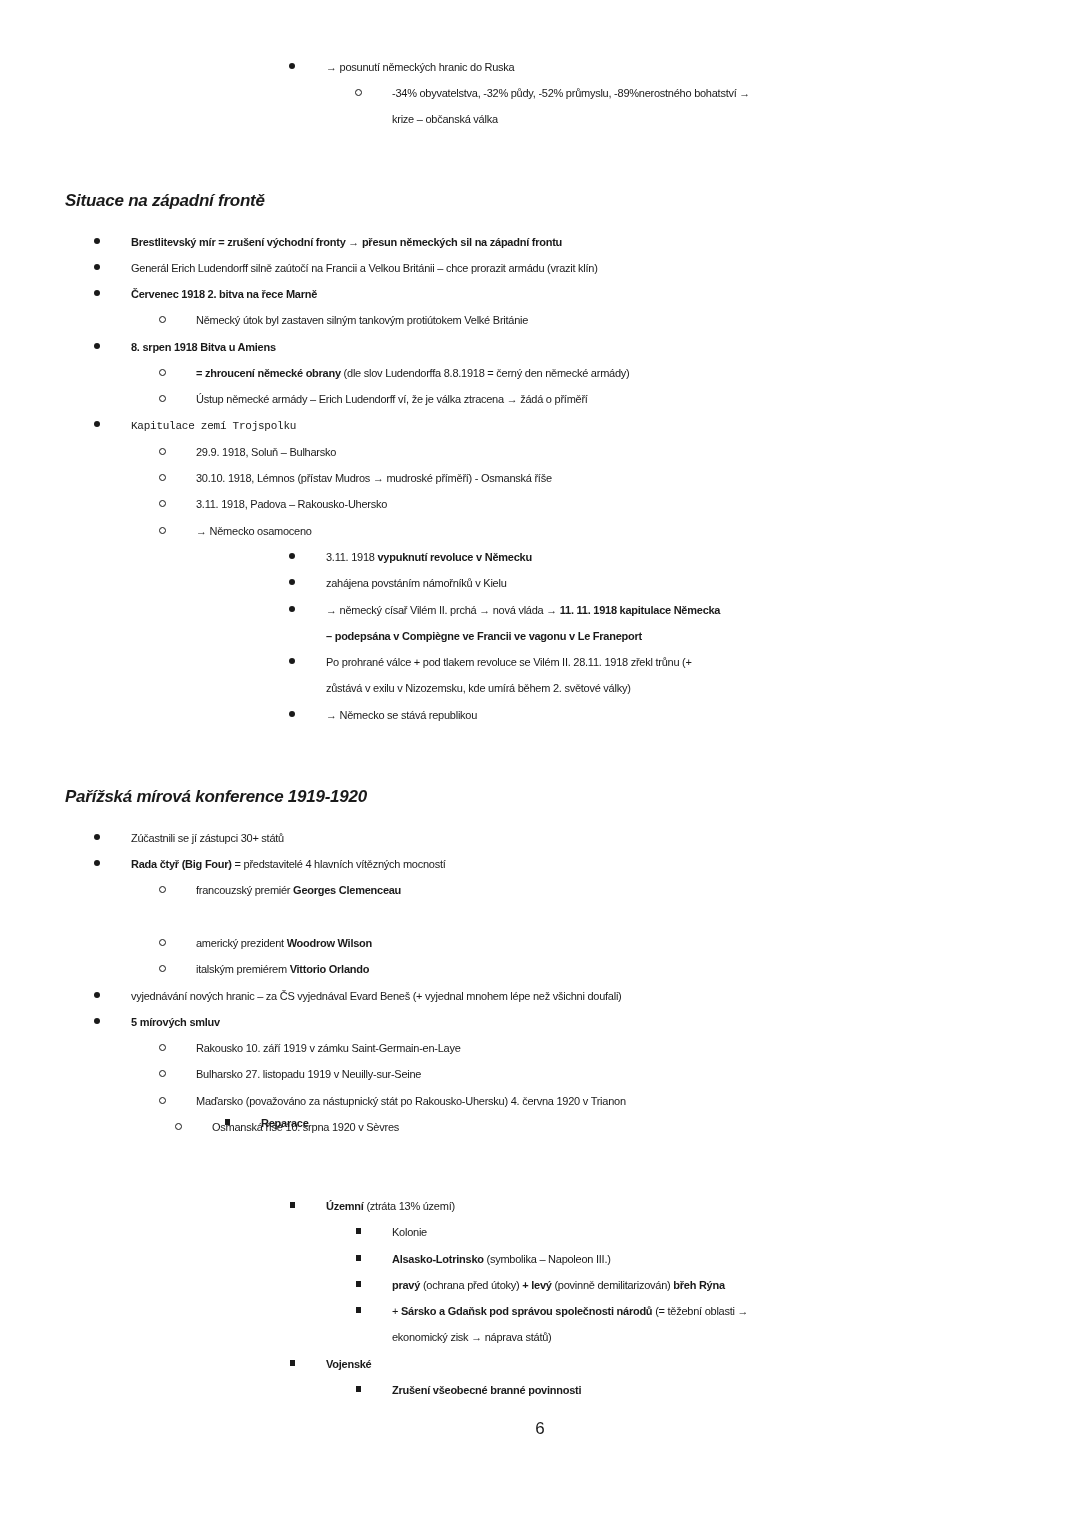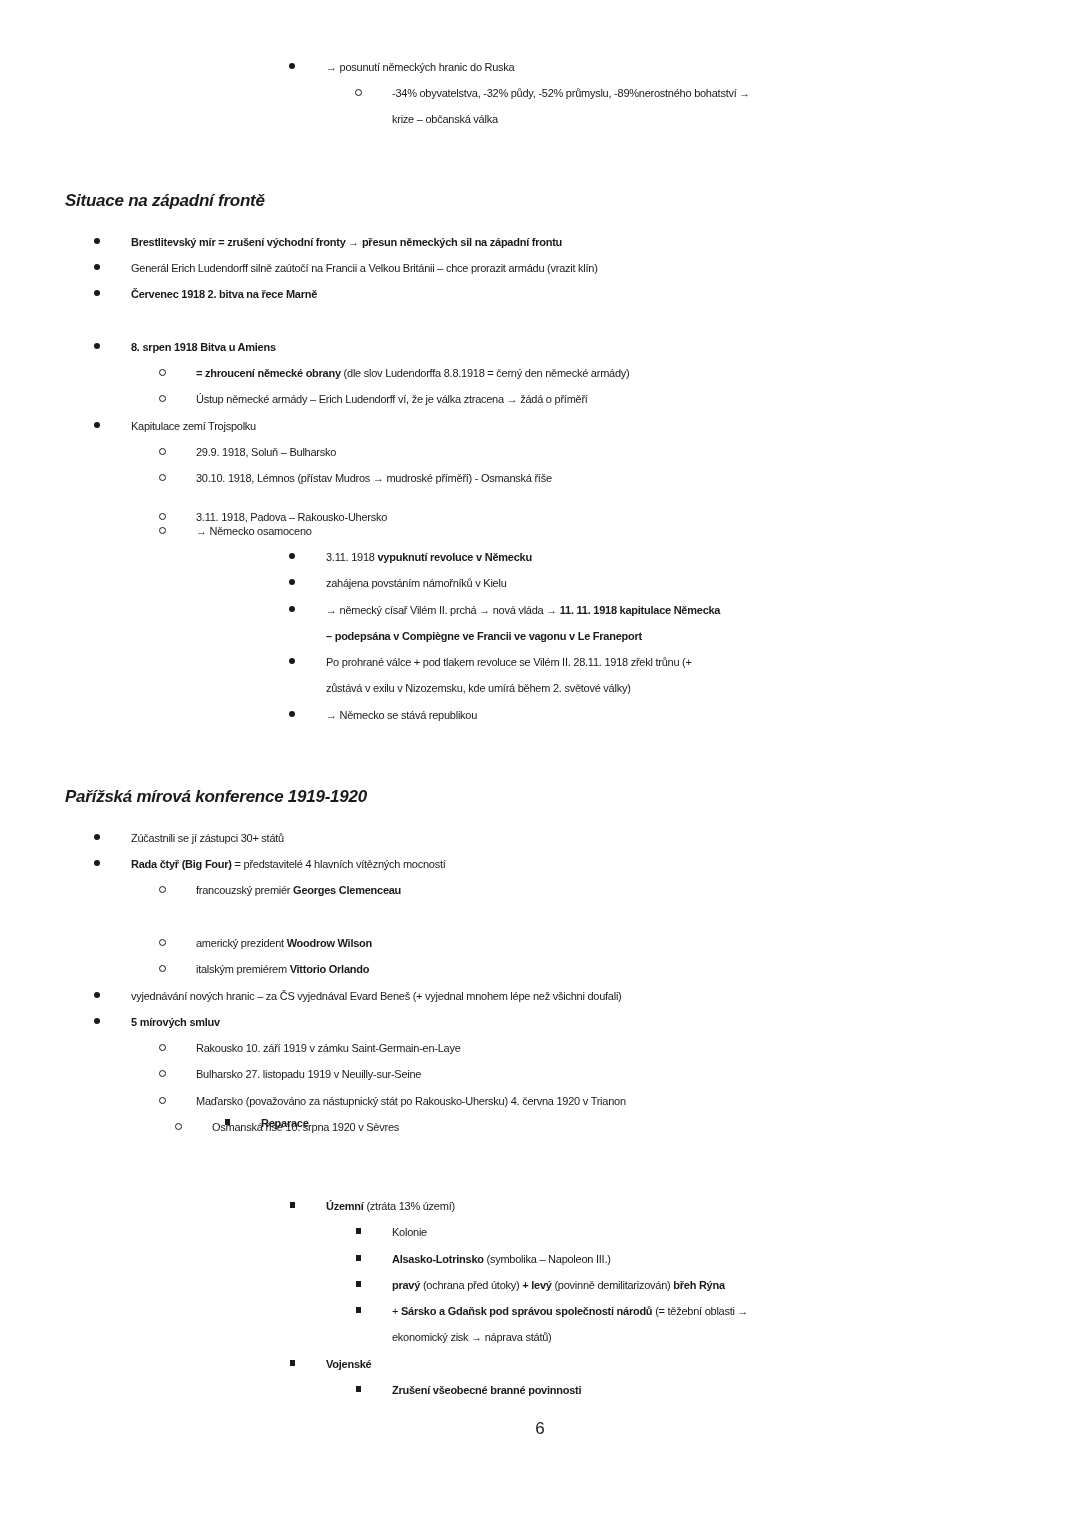--- a/index.html
+++ b/index.html
@@ -40,27 +40,28 @@
 
 <div class="page" id="page">
   <div class="page-number">6</div>
 <div class="line" style="left: 326px; top: 54px;"><span class="marker dot" style="left: -44px;"></span><span>→ posunutí německých hranic do Ruska</span></div>
     <div class="line" style="left: 392px; top: 80px;"><span class="marker circle" style="left: -44px;"></span><span>-34% obyvatelstva, -32% půdy, -52% průmyslu, -89%nerostného bohatství →</span></div>
     <div class="line" style="left: 392px; top: 106px;"><span>krize – občanská válka</span></div>
     <div class="line heading" style="left: 65px; top: 188px;"><span>Situace na západní frontě</span></div>
     <div class="line" style="left: 131px; top: 229px;"><span class="marker dot" style="left: -44px;"></span><span class="b">Brestlitevský mír = zrušení východní fronty → přesun německých sil na západní frontu</span></div>
     <div class="line" style="left: 131px; top: 255px;"><span class="marker dot" style="left: -44px;"></span><span>Generál Erich Ludendorff silně zaútočí na Francii a Velkou Británii – chce prorazit armádu (vrazit klín)</span></div>
     <div class="line" style="left: 131px; top: 281px;"><span class="marker dot" style="left: -44px;"></span><span class="b">Červenec 1918 2. bitva na řece Marně</span></div>
+    <div class="line" style="left: 196px; top: 307px;"><span class="marker circle" style="left: -44px;"></span><span>Německý útok byl zastaven silným tankovým protiútokem Velké Británie</span></div>
     <div class="line" style="left: 131px; top: 334px;"><span class="marker dot" style="left: -44px;"></span><span class="b">8. srpen 1918 Bitva u Amiens</span></div>
     <div class="line" style="left: 196px; top: 360px;"><span class="marker circle" style="left: -44px;"></span><span class="b">= zhroucení německé obrany</span><span> (dle slov Ludendorffa 8.8.1918 = černý den německé armády)</span></div>
     <div class="line" style="left: 196px; top: 386px;"><span class="marker circle" style="left: -44px;"></span><span>Ústup německé armády – Erich Ludendorff ví, že je válka ztracena → žádá o příměří</span></div>
-    <div class="line" style="left: 131px; top: 413px;"><span class="marker dot" style="left: -44px;"></span><span>Kapitulace zemí Trojspolku</span></div>
+    <div class="line" style="left: 131px; top: 413px; font-family: Liberation Mono, monospace;"><span class="marker dot" style="left: -44px;"></span><span>Kapitulace zemí Trojspolku</span></div>
     <div class="line" style="left: 196px; top: 439px;"><span class="marker circle" style="left: -44px;"></span><span>29.9. 1918, Soluň – Bulharsko</span></div>
     <div class="line" style="left: 196px; top: 465px;"><span class="marker circle" style="left: -44px;"></span><span>30.10. 1918, Lémnos (přístav Mudros → mudroské příměří) - Osmanská říše</span></div>
-    <div class="line" style="left: 196px; top: 491px; margin-top: 13px;"><span class="marker circle" style="left: -44px;"></span><span>3.11. 1918, Padova – Rakousko-Uhersko</span></div>
+    <div class="line" style="left: 196px; top: 491px;"><span class="marker circle" style="left: -44px;"></span><span>3.11. 1918, Padova – Rakousko-Uhersko</span></div>
     <div class="line" style="left: 196px; top: 518px;"><span class="marker circle" style="left: -44px;"></span><span>→ Německo osamoceno</span></div>
     <div class="line" style="left: 326px; top: 544px;"><span class="marker dot" style="left: -44px;"></span><span>3.11. 1918 </span><span class="b">vypuknutí revoluce v Německu</span></div>
     <div class="line" style="left: 326px; top: 570px;"><span class="marker dot" style="left: -44px;"></span><span>zahájena povstáním námořníků v Kielu</span></div>
     <div class="line" style="left: 326px; top: 597px;"><span class="marker dot" style="left: -44px;"></span><span>→ německý císař Vilém II. prchá  → nová vláda → </span><span class="b">11. 11. 1918 kapitulace Německa</span></div>
     <div class="line" style="left: 326px; top: 623px;"><span class="b">– podepsána v Compiègne ve Francii ve vagonu v Le Franeport</span></div>
     <div class="line" style="left: 326px; top: 649px;"><span class="marker dot" style="left: -44px;"></span><span>Po prohrané válce + pod tlakem revoluce se Vilém II. 28.11. 1918 zřekl trůnu (+</span></div>
     <div class="line" style="left: 326px; top: 675px;"><span>zůstává v exilu v Nizozemsku, kde umírá během 2. světové války)</span></div>
     <div class="line" style="left: 326px; top: 702px;"><span class="marker dot" style="left: -44px;"></span><span>→ Německo se stává republikou</span></div>
     <div class="line heading" style="left: 65px; top: 784px;"><span>Pařížská mírová konference 1919-1920</span></div>
     <div class="line" style="left: 131px; top: 825px;"><span class="marker dot" style="left: -44px;"></span><span>Zúčastnili se jí zástupci 30+ států</span></div>

